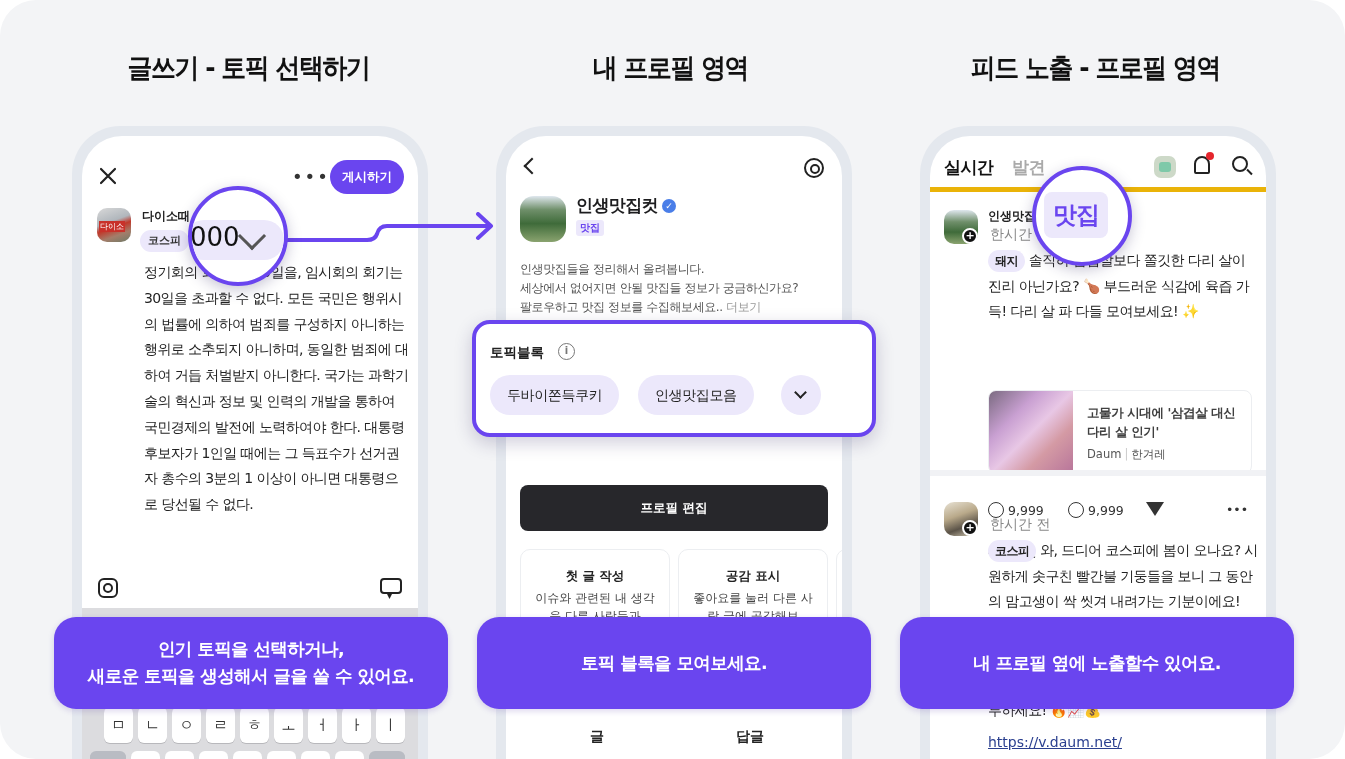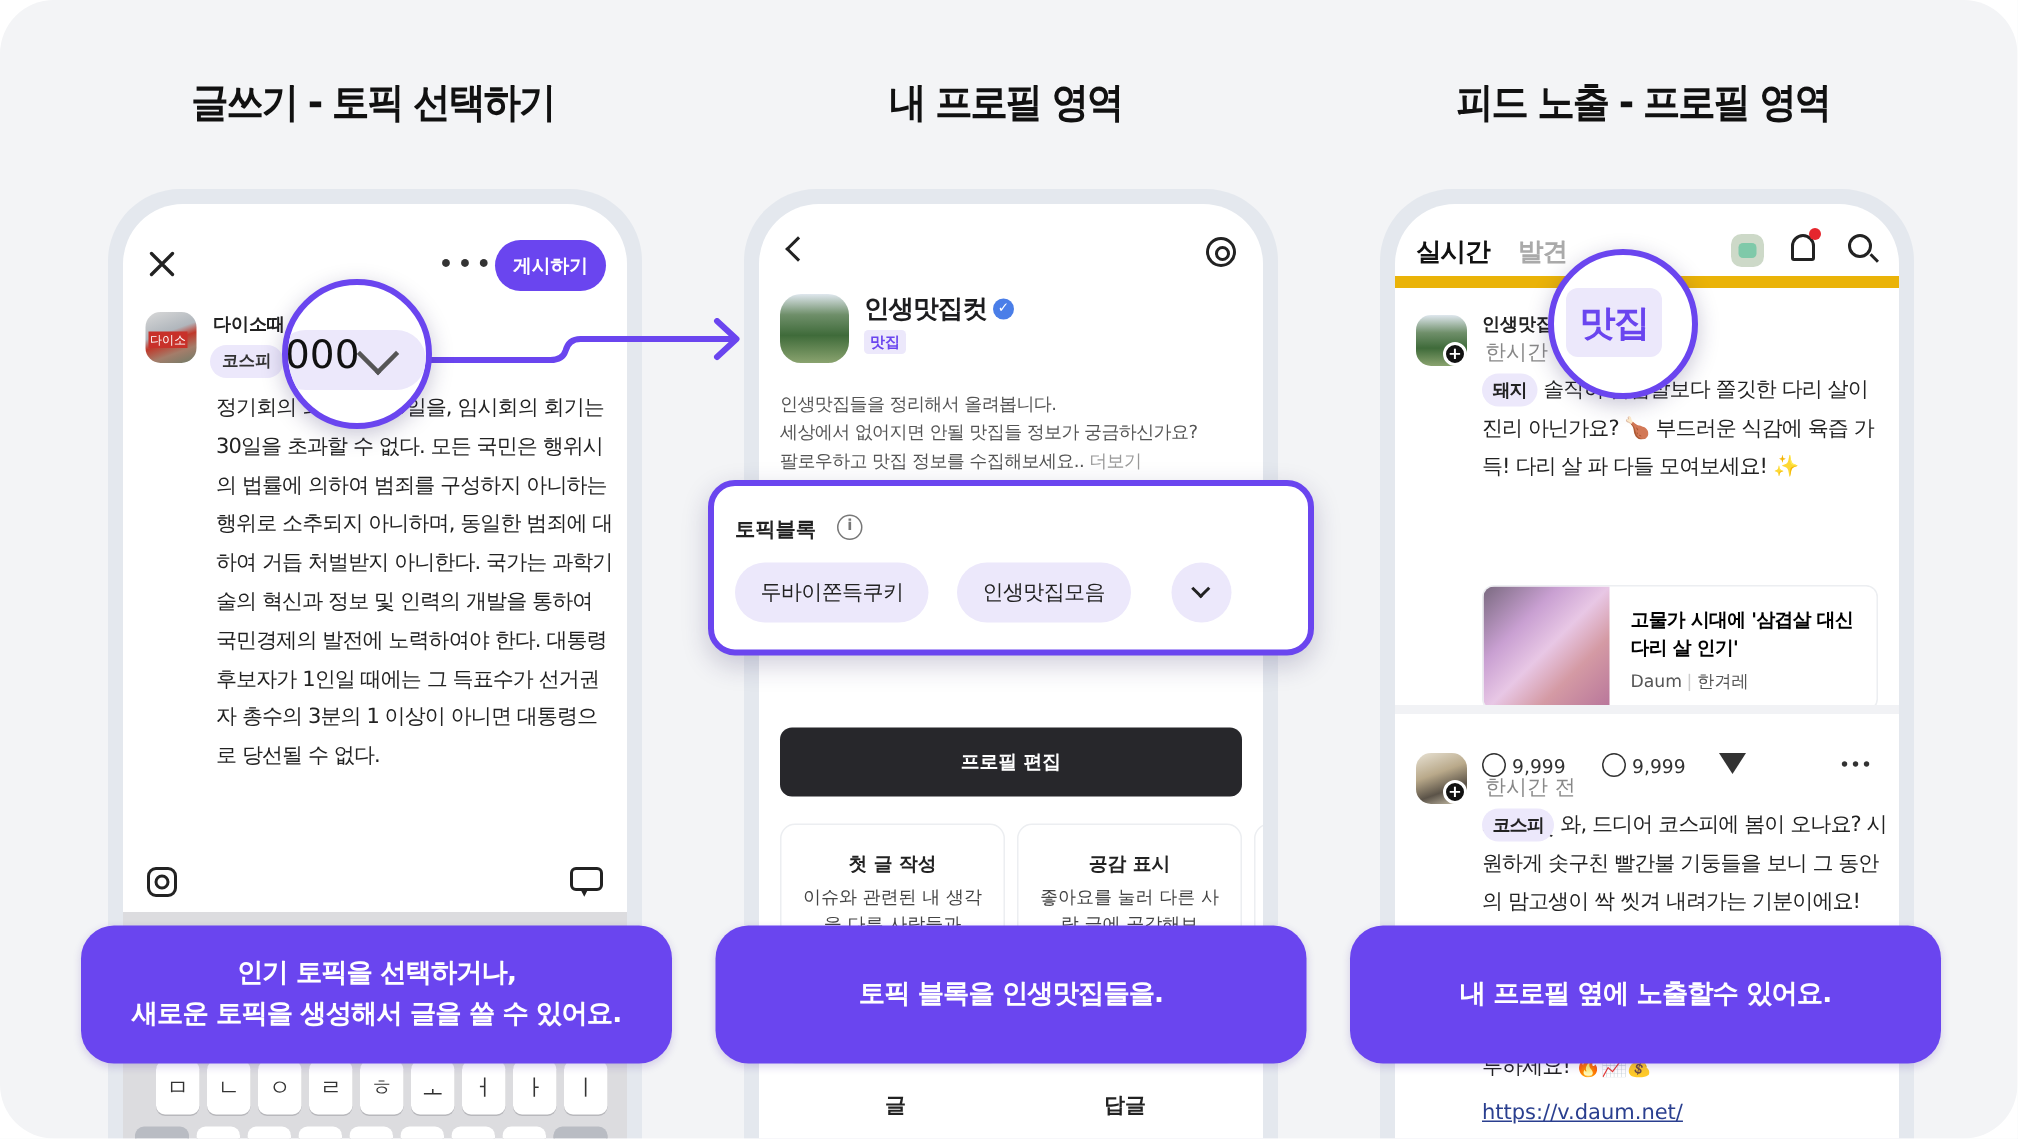--- a/index.html
+++ b/index.html
@@ -61,40 +61,40 @@
   .p2-tab { position: absolute; font-size: 14px; font-weight: 700; color: #222; }
 
   .topic-popup { position: absolute; left: 472px; top: 320px; width: 404px; height: 117px; background: #fff; border: 4px solid #6a45ef; border-radius: 18px; box-shadow: 0 6px 18px rgba(40,30,90,0.22); z-index: 12; }
   .tp-title { position: absolute; left: 14px; top: 20px; font-size: 13.5px; font-weight: 700; color: #222; }
   .tp-info { position: absolute; left: 82px; top: 19px; width: 17px; height: 17px; border: 1.5px solid #777; border-radius: 50%; font-size: 10px; text-align: center; line-height: 14px; color: #777; font-weight: 700; }
   .tp-chip { position: absolute; top: 51px; height: 40px; padding: 0 17px; background: #ece8fb; border-radius: 20px; font-size: 14px; font-weight: 500; line-height: 40px; color: #222; letter-spacing: -0.4px; }
   .tp-expand { position: absolute; left: 305px; top: 51px; width: 40px; height: 40px; border-radius: 50%; background: #ece8fb; }
   .tp-expand::after { content: ""; position: absolute; left: 15px; top: 13px; width: 7px; height: 7px; border-right: 2.5px solid #222; border-bottom: 2.5px solid #222; transform: rotate(45deg); }
 
   
-  .p3-header { position: absolute; top: 0; left: 0; right: 0; height: 56px; border-bottom: 8px solid #eab308; }
+  .p3-header { position: absolute; top: 0; left: 0; right: 0; height: 56px; border-bottom: 5px solid #eab308; }
   .p3-tab-active { position: absolute; left: 14px; top: 20px; font-size: 17px; font-weight: 800; color: #111; letter-spacing: -0.6px; }
   .p3-tab { position: absolute; left: 82px; top: 20px; font-size: 17px; font-weight: 700; color: #aaa; letter-spacing: -0.6px; }
   .p3-avatar-sm { position: absolute; left: 224px; top: 20px; width: 22px; height: 22px; border-radius: 7px; background: #cdd9c8; }
   .p3-avatar-sm::after { content: ""; position: absolute; left: 5px; top: 6px; width: 12px; height: 10px; background: #7fc9a9; border-radius: 3px; }
   .p3-bell { position: absolute; left: 264px; top: 20px; width: 16px; height: 18px; border: 2px solid #222; border-radius: 8px 8px 2px 2px; }
   .p3-bell-dot { position: absolute; left: 276px; top: 16px; width: 8px; height: 8px; border-radius: 50%; background: #e5262d; }
   .p3-search { position: absolute; left: 302px; top: 20px; width: 16px; height: 16px; border: 2px solid #222; border-radius: 50%; }
   .p3-search::after { content: ""; position: absolute; left: 12px; top: 13px; width: 7px; height: 2px; background: #222; transform: rotate(45deg); }
 
   .post { position: absolute; left: 0; right: 0; }
   .post-avatar { position: absolute; left: 14px; width: 34px; height: 34px; border-radius: 10px; }
   .post-plus { position: absolute; width: 16px; height: 16px; border-radius: 50%; background: #111; color: #fff; border: 2px solid #fff; font-size: 11px; text-align: center; line-height: 12px; font-weight: 700; }
   .post-user { position: absolute; left: 58px; font-size: 12px; font-weight: 700; color: #222; }
   .post-time { position: absolute; left: 60px; font-size: 14px; color: #888; }
   .post-body { position: absolute; left: 58px; width: 272px; font-size: 14px; line-height: 25.5px; color: #222; letter-spacing: -0.6px; }
   .post-topic { display: inline-block; padding: 0 7px; height: 22px; line-height: 22px; background: #ece8fb; border-radius: 11px; font-size: 12px; font-weight: 700; margin-right: 4px; }
   .link-card { position: absolute; left: 58px; top: 184px; width: 264px; height: 84px; border: 1px solid #eceef1; border-radius: 8px; overflow: hidden; }
   .link-thumb { position: absolute; left: 0; top: 0; width: 84px; height: 84px; background: linear-gradient(135deg,#7a6a80 0%,#c9a0d2 30%,#e8c7e5 50%,#d49aa4 70%,#b6739a 100%); }
-  .link-title { position: absolute; left: 98px; top: 12px; width: 150px; font-size: 12.5px; font-weight: 700; line-height: 19px; color: #000000; letter-spacing: -0.4px; }
+  .link-title { position: absolute; left: 98px; top: 12px; width: 150px; font-size: 12.5px; font-weight: 700; line-height: 19px; color: #404040; letter-spacing: -0.4px; }
   .link-src { position: absolute; left: 98px; top: 56px; font-size: 11.5px; color: #555; }
   .link-src .sep { color: #ccc; margin: 0 3px; }
   .actions { position: absolute; left: 58px; top: 286px; width: 264px; height: 20px; font-size: 12.5px; color: #333; }
   .act { position: absolute; top: 0; display: flex; align-items: center; gap: 4px; }
   .act-icon { display: inline-block; width: 16px; height: 16px; border: 1.8px solid #333; border-radius: 50%; }
   .act-send { display: inline-block; width: 0; height: 0; border-left: 9px solid transparent; border-right: 9px solid transparent; border-top: 14px solid #333; }
   .post-divider { position: absolute; left: 0; right: 0; top: 324px; height: 6px; background: #f1f2f5; }
   .p3-tail { position: absolute; left: 58px; font-size: 14px; color: #222; letter-spacing: -0.6px; }
   .p3-url { position: absolute; left: 58px; font-size: 14px; color: #2a3f8f; text-decoration: underline; }
 
@@ -259,18 +259,18 @@
 
   <div class="magnifier" style="left:1032px; top:166px;">
     <div class="mag3-chip">맛집</div>
   </div>
 
   <div class="caption" style="left:54px;">
     <div>인기 토픽을 선택하거나,</div>
     <div>새로운 토픽을 생성해서 글을 쓸 수 있어요.</div>
   </div>
   <div class="caption" style="left:477px;">
-    <div>토픽 블록을 인생맛집들을.</div>
+    <div>토픽 블록을 모여보세요.</div>
   </div>
   <div class="caption" style="left:900px;">
     <div>내 프로필 옆에 노출할수 있어요.</div>
   </div>
 </div>
 
 </body></html>

